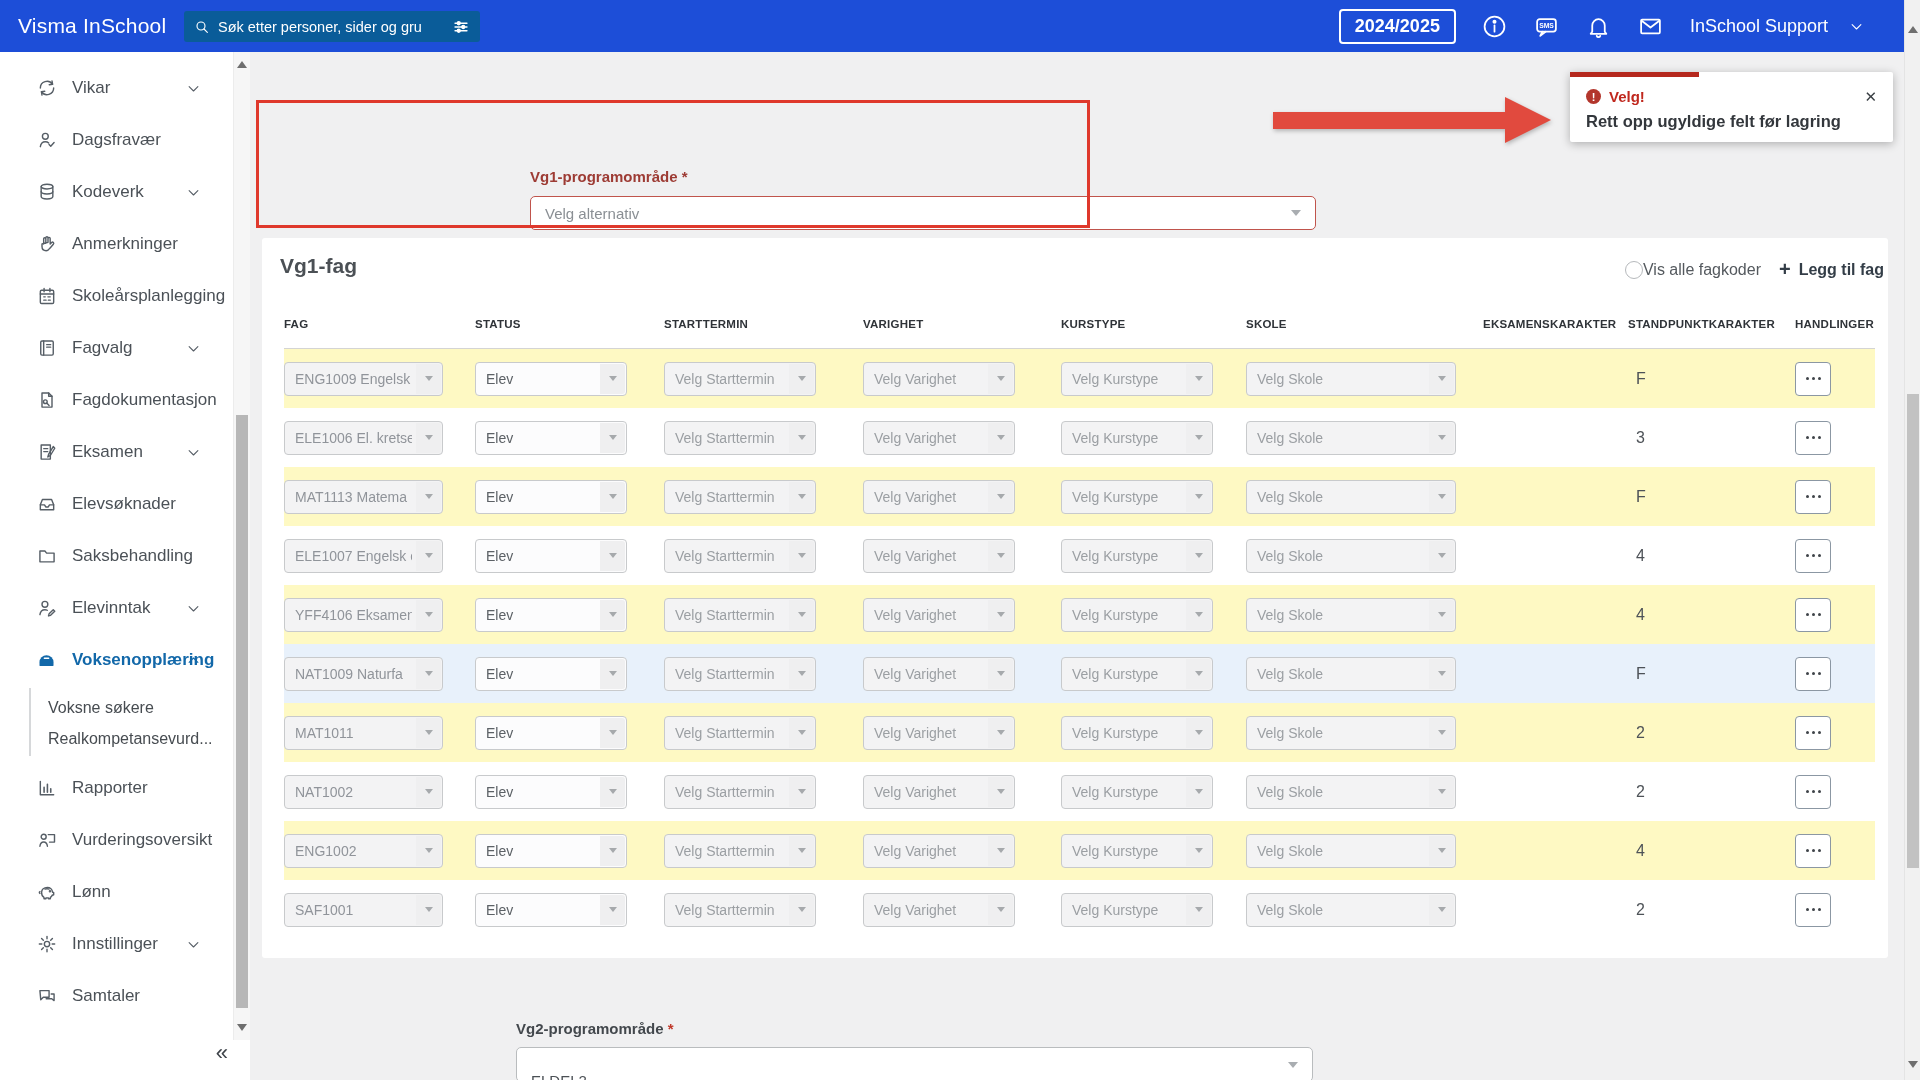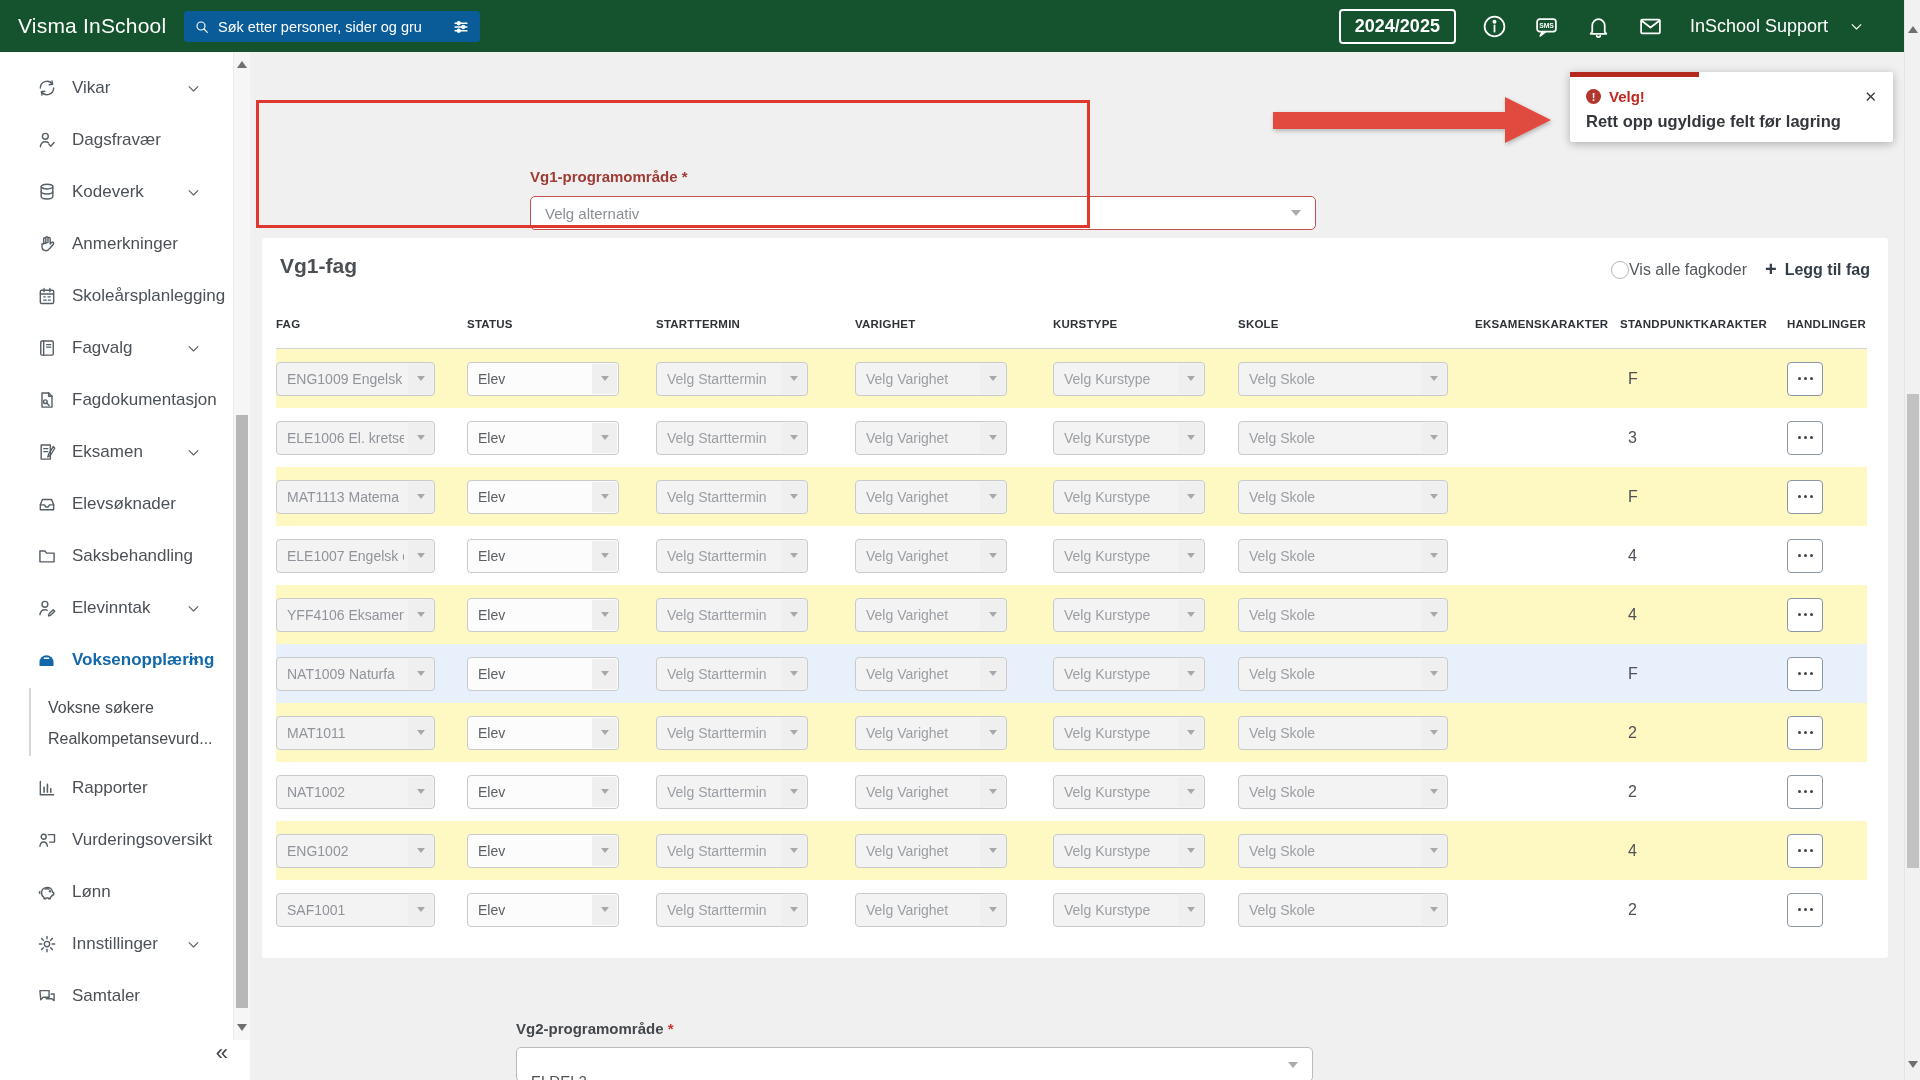--- a/index.html
+++ b/index.html
@@ -1,21 +1,21 @@
 <!DOCTYPE html>
 <html><head>
 <meta charset="utf-8">
 <style>
   * { margin:0; padding:0; box-sizing:border-box; }
   html,body { width:1920px; height:1080px; overflow:hidden; }
   body { font-family:"Liberation Sans", sans-serif; }
   .app { position:relative; width:1920px; height:1080px; background:#f0f0f1; overflow:hidden; }
 
   
-  .navbar { position:absolute; left:0; top:0; width:1904px; height:52px; background:#14532d; display:flex; align-items:center; z-index:30; }
+  .navbar { position:absolute; left:0; top:0; width:1904px; height:52px; background:#1d4ed8; display:flex; align-items:center; z-index:30; }
   .brand { color:#fff; font-size:21px; font-weight:500; margin-left:18px; letter-spacing:.2px; white-space:nowrap; }
   .searchbox { position:absolute; left:184px; top:11px; width:296px; height:31px; background:#0a5c99; border-radius:3px; display:flex; align-items:center; padding:0 10px; color:#fff; overflow:hidden; }
   .searchbox .ph { font-size:14.5px; color:#fefefe; margin-left:8px; white-space:nowrap; overflow:hidden; flex:1; }
   .nav-right { position:absolute; right:40px; top:0; height:52px; display:flex; align-items:center; gap:26px; color:#fff; }
   .year-btn { border:2px solid #fff; border-radius:4px; color:#fff; background:transparent; font-family:inherit; font-size:18px; font-weight:700; padding:5px 14px; cursor:pointer; }
   .nav-ic { width:26px; height:26px; display:flex; align-items:center; justify-content:center; color:#fff; cursor:pointer; }
   .account { display:flex; align-items:center; gap:20px; font-size:18px; cursor:pointer; white-space:nowrap; }
   svg.ic { display:block; }
 
   
@@ -63,30 +63,30 @@
   
   .toast { position:absolute; left:1570px; top:72px; width:323px; height:70px; background:#fff; border-radius:2px; box-shadow:0 2px 10px rgba(0,0,0,.28); z-index:50; }
   .toast .bar { position:absolute; left:0; top:0; height:5px; width:40%; background:#b5281d; }
   .toast .t-row { display:flex; align-items:center; gap:8px; padding:16px 16px 0 16px; }
   .toast .t-title { font-size:15px; font-weight:600; color:#c0281e; flex:1; }
   .toast .t-close { color:#3a3f44; font-size:15px; cursor:pointer; line-height:1; }
   .toast .t-msg { padding:7px 16px 0 16px; font-size:16.5px; font-weight:600; color:#33373c; white-space:nowrap; }
 
   
   .card1 { position:absolute; left:12px; top:186px; width:1626px; height:720px; background:#fff; border-radius:3px; }
-  .card1-head { position:absolute; left:18px; right:18px; top:10px; height:42px; }
+  .card1-head { position:absolute; left:18px; right:4px; top:10px; height:42px; }
   .vg1fag-title { position:absolute; left:0; top:6px; font-size:21px; color:#4b5055; }
   .head-right { position:absolute; right:0; top:10px; display:flex; align-items:center; gap:18px; }
   .chk-wrap { display:flex; align-items:center; cursor:pointer; }
   .chk { width:18px; height:18px; border:1px solid #b6b9bc; border-radius:9px; background:#fff; }
   .chk-label { font-size:16px; color:#54595e; }
   .add-link { display:flex; align-items:center; gap:8px; font-size:16px; font-weight:700; color:#333d47; cursor:pointer; }
   .add-link .plus { font-size:20px; font-weight:700; }
 
-  .tbl { position:absolute; left:14px; top:62px; width:1591px; }
+  .tbl { position:absolute; left:22px; top:62px; width:1591px; }
   .tbl-grid { display:grid; grid-template-columns:191px 189px 199px 198px 185px 237px 145px 167px 80px; align-items:center; }
   .tbl-header { height:49px; border-bottom:1px solid #d4d4d4; }
   .tbl-header .th { font-size:11.5px; font-weight:700; color:#2f3338; letter-spacing:.02em; }
   .tbl-row { height:59px; }
   .tbl-row.gray { background:#fef9c3; }
   .tbl-row.blue { background:#e8f1fb; }
 
   .sel { position:relative; height:34px; border:1px solid #c8cacc; border-radius:4px; background:#fcfcfd; display:flex; align-items:center; padding:0 30px 0 10px; font-size:14px; color:#5c6166; cursor:pointer; }
   .sel .txt { white-space:nowrap; overflow:hidden; flex:1; }
   .sel .arrowbox { position:absolute; right:1px; top:1px; bottom:1px; width:25px; background:#efeff0; border-radius:0 3px 3px 0; display:flex; align-items:center; justify-content:center; }

